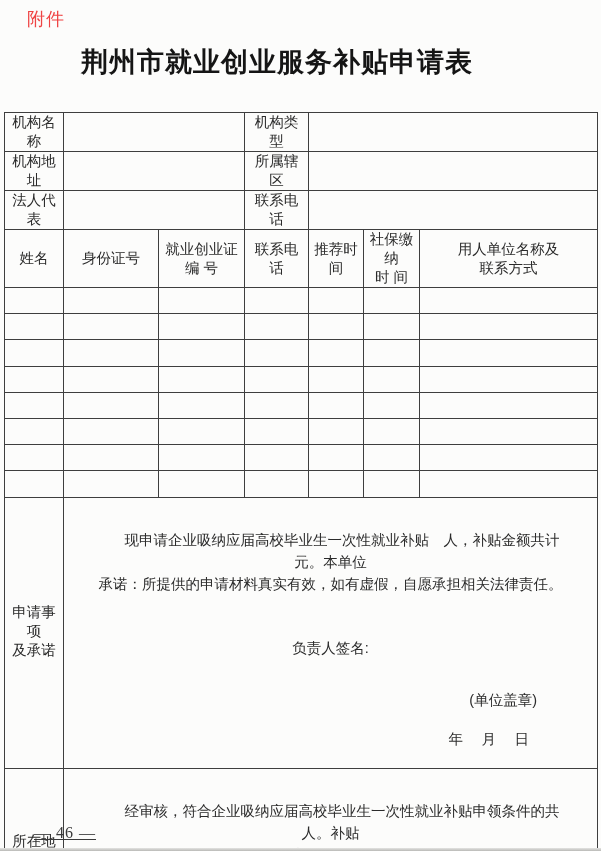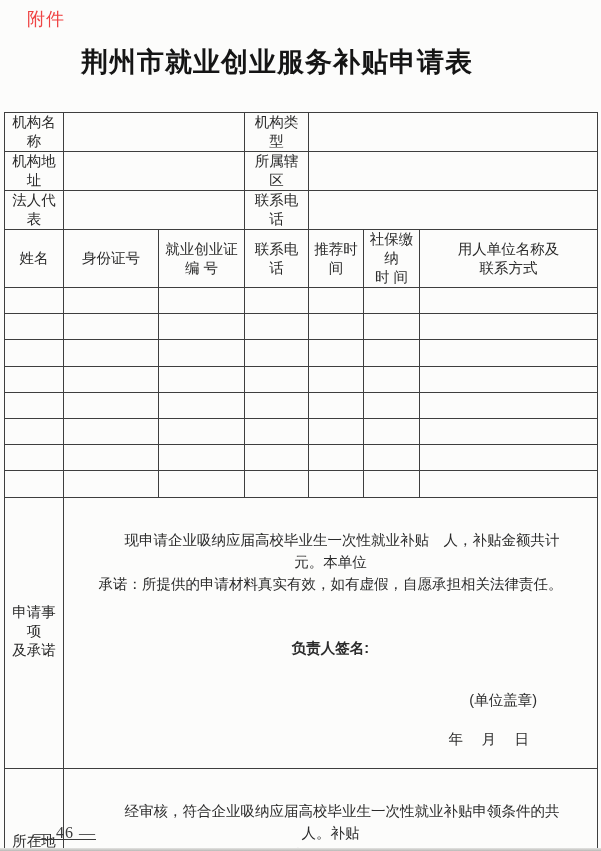--- a/index.html
+++ b/index.html
@@ -49,21 +49,21 @@
     text-align:left;
     vertical-align:top;
     padding:6px 8px 4px 8px;
   }
   .statement{
     margin:12px;
     text-indent:1.6em;
     line-height:22px;
     white-space:pre-line;
   }
-  .sig-line{line-height:21px;white-space:pre;font-weight:bold;}
+  .sig-line{line-height:21px;white-space:pre;}
   .sig-gap-l{margin-top:12px;}
   .stamp{
     text-align:right;
     padding-right:56px;
     line-height:20px;
   }
   .date-line{
     text-align:right;
     padding-right:62px;
     line-height:20px;

